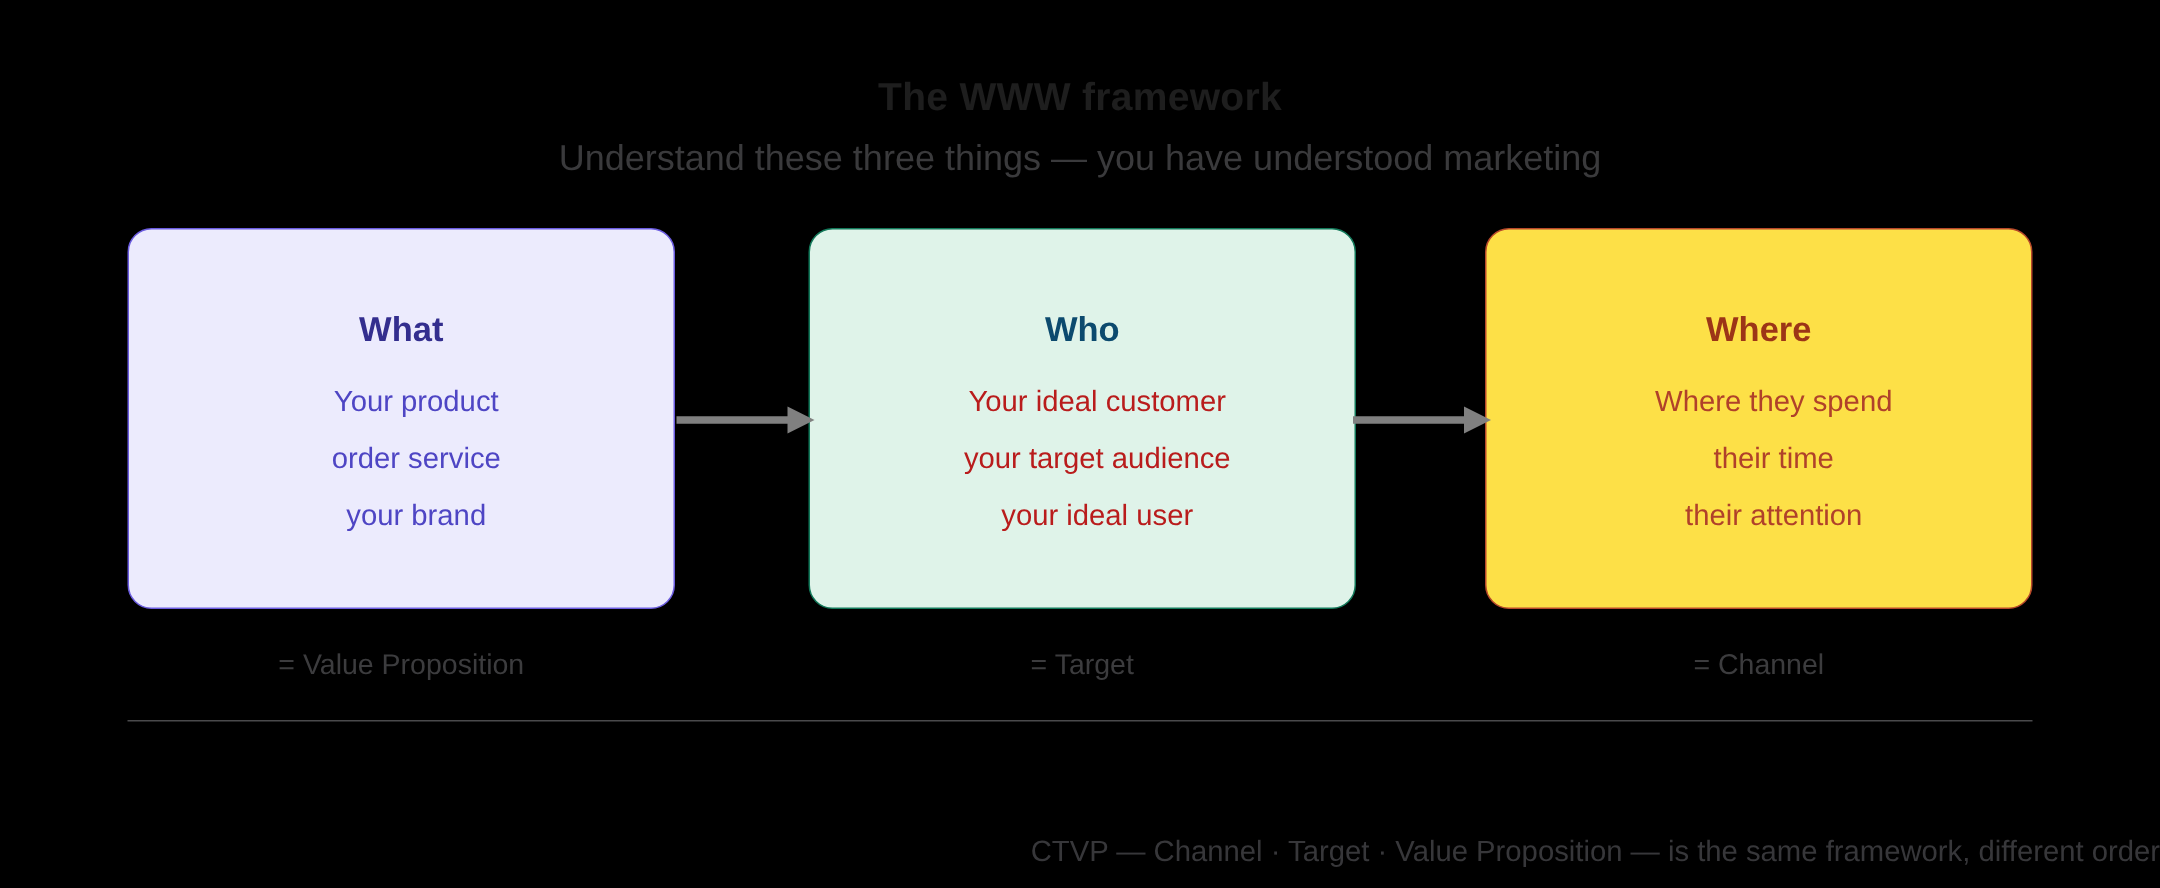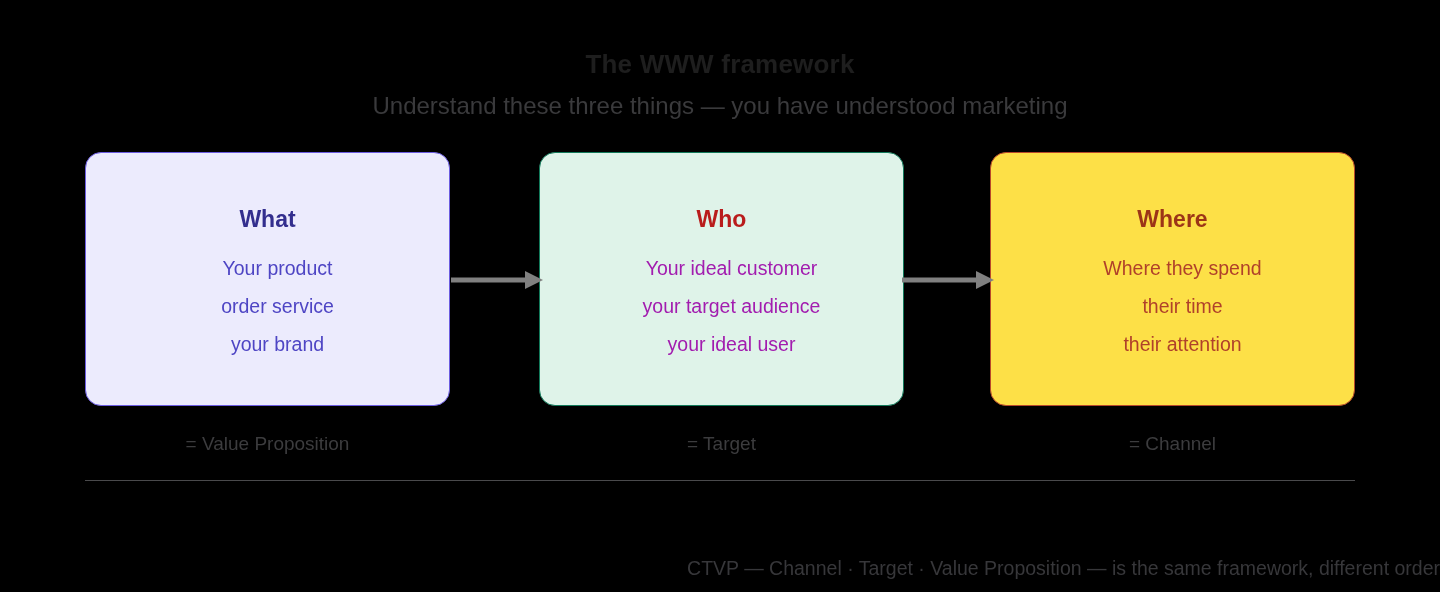--- a/index.html
+++ b/index.html
@@ -91,22 +91,22 @@
 
   .card-line {
     font-size: 19.5px;
     font-weight: 400;
     line-height: 38px;
     white-space: nowrap;
   }
 
   .c1 .card-title { color: #332e8e; }
   .c1 .card-line  { color: #4e45c4; }
-  .c2 .card-title { color: #b91c1c; }
-  .c2 .card-line  { color: #a21caf; }
+  .c2 .card-title { color: #0c4a6e; }
+  .c2 .card-line  { color: #b91c1c; }
   .c3 .card-title { color: #9c3517; }
   .c3 .card-line  { color: #b0412a; }
 
   
   .arrow {
     position: absolute;
     top: 268px;
     height: 24px;
     width: 96px;
   }

